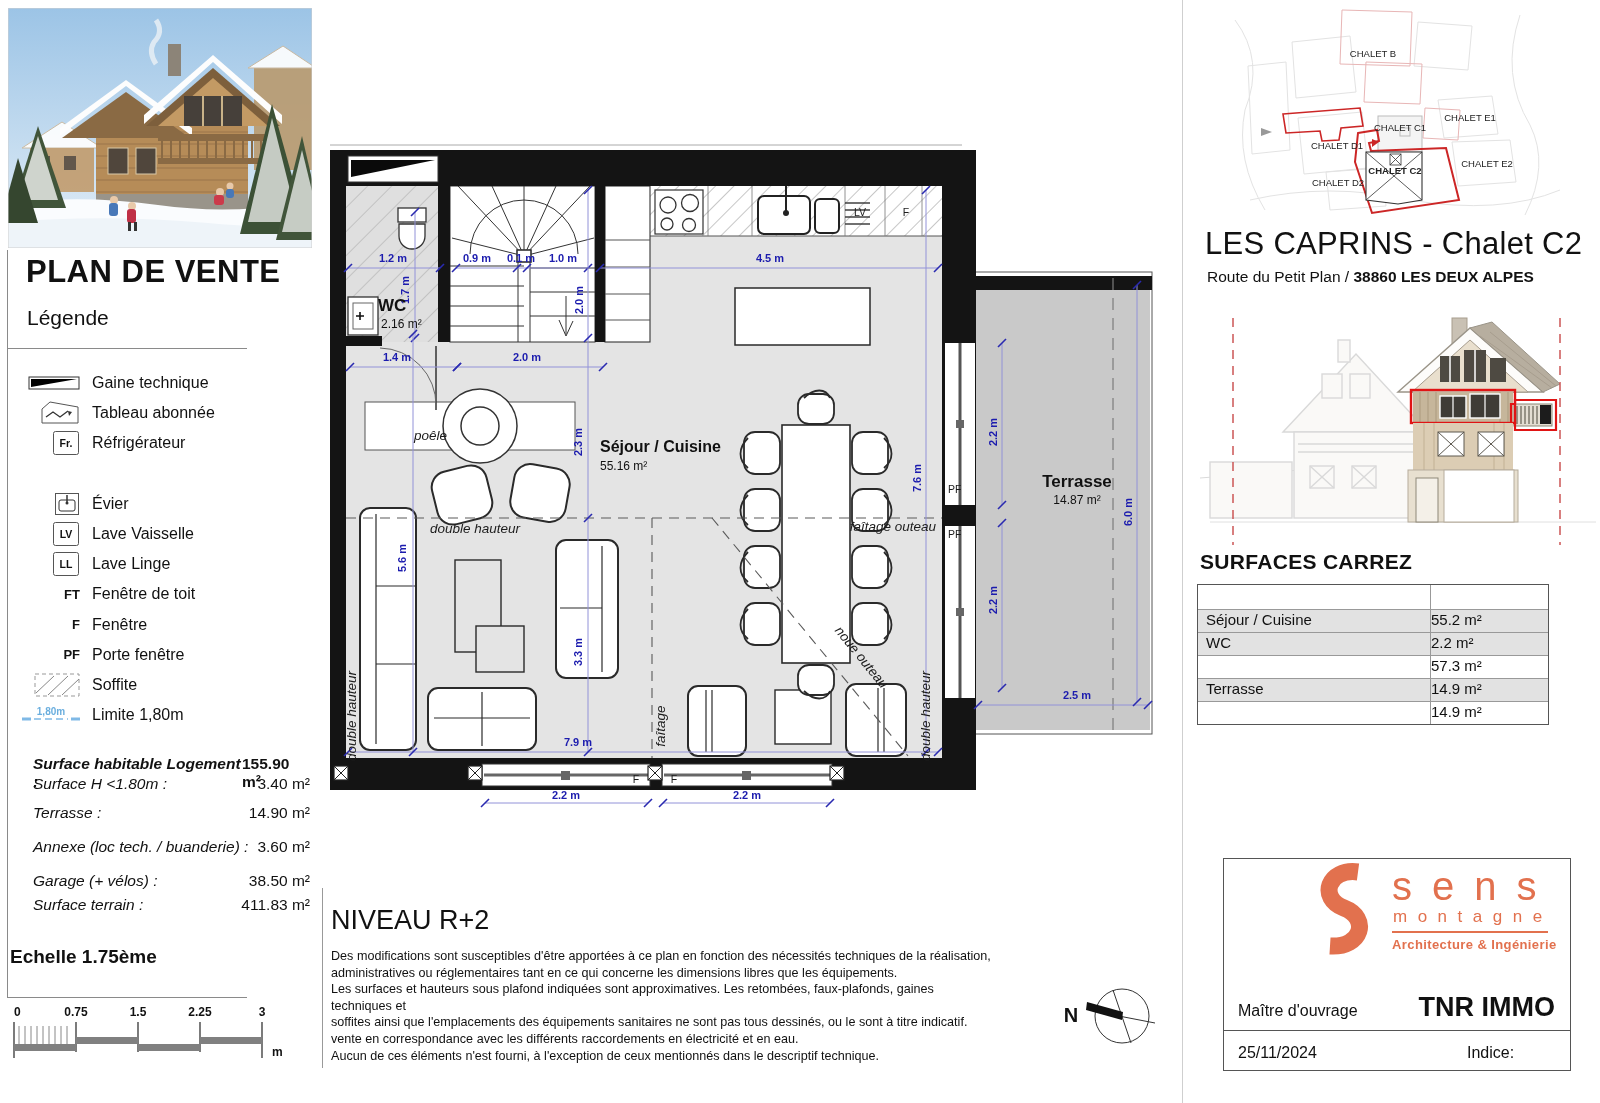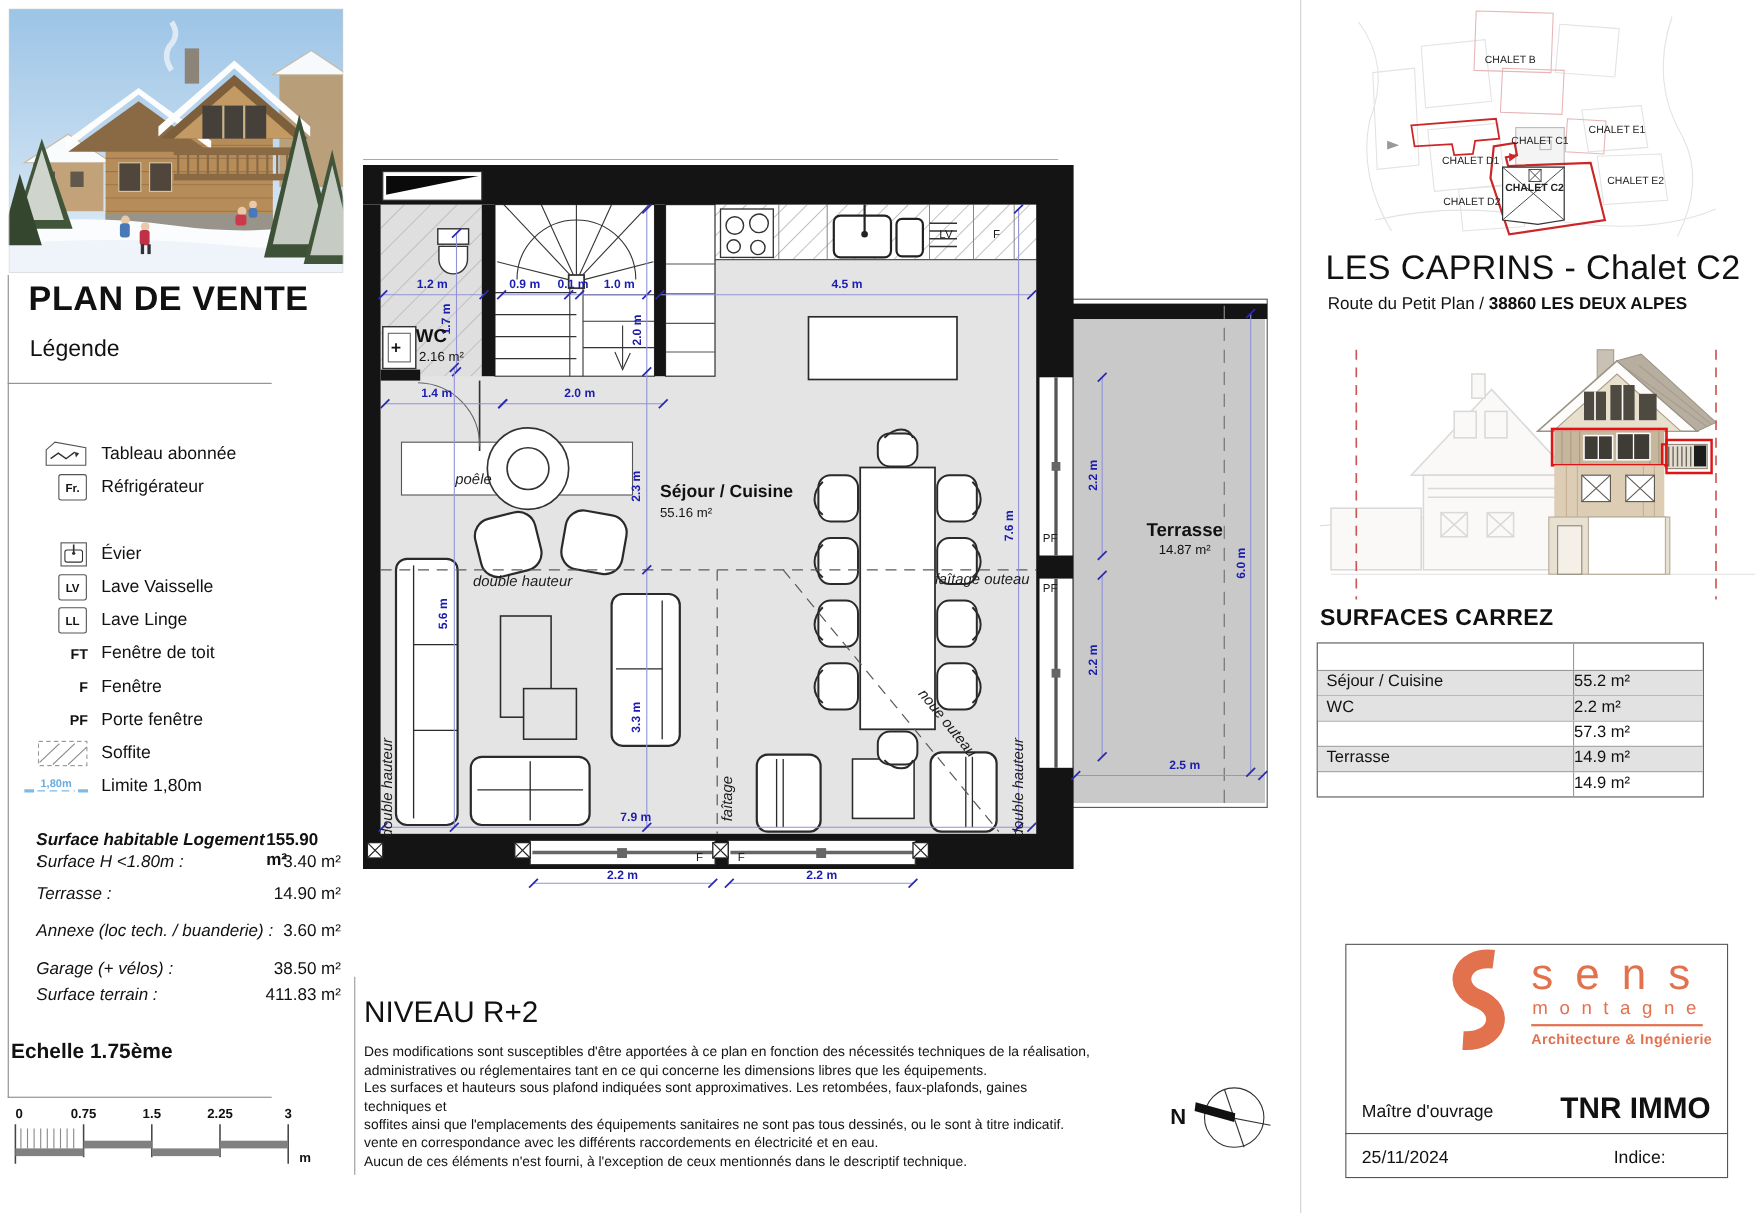--- a/index.html
+++ b/index.html
@@ -138,20 +138,29 @@
       <rect x="218" y="181" width="8" height="9" rx="3" fill="#4878b8"></rect>
     <rect x="0" y="0" width="304" height="240" fill="none" stroke="#cfcfcf"></rect>
   </svg>
 
   <div class="vline" style="left:7px;top:250px;height:748px;background:#8a8a8a"></div>
   <div class="abs" id="plan-title">PLAN DE VENTE</div>
   <div class="abs" id="legend-title">Légende</div>
   <div class="hline" style="left:7px;top:348px;width:240px"></div>
 
   <div class="abs" id="legend-list" style="left:0;top:368px;width:310px;height:370px">
+      <div class="legend-row" style="top: 0px;">
+        <span class="legend-sym">
+          <svg width="52" height="24" viewBox="0 0 52 24">
+            <rect x="1" y="6" width="50" height="12" fill="#fff" stroke="#333"></rect>
+            <polygon points="3,8 49,8 3,16" fill="#000"></polygon>
+          </svg>
+        </span>
+        <span class="legend-label">Gaine technique</span>
+      </div>
       <div class="legend-row" style="top: 30.2px;">
         <span class="legend-sym">
           <svg width="40" height="28" viewBox="0 0 40 28">
             <polygon points="2,10 10,3 38,8 38,24 2,24" fill="#fff" stroke="#555"></polygon>
             <polyline points="6,18 13,13 20,18 28,12" fill="none" stroke="#333" stroke-width="1.3"></polyline>
             <polygon points="28,12 29,17 32,13" fill="#333"></polygon>
           </svg>
         </span>
         <span class="legend-label">Tableau abonnée</span>
       </div>

